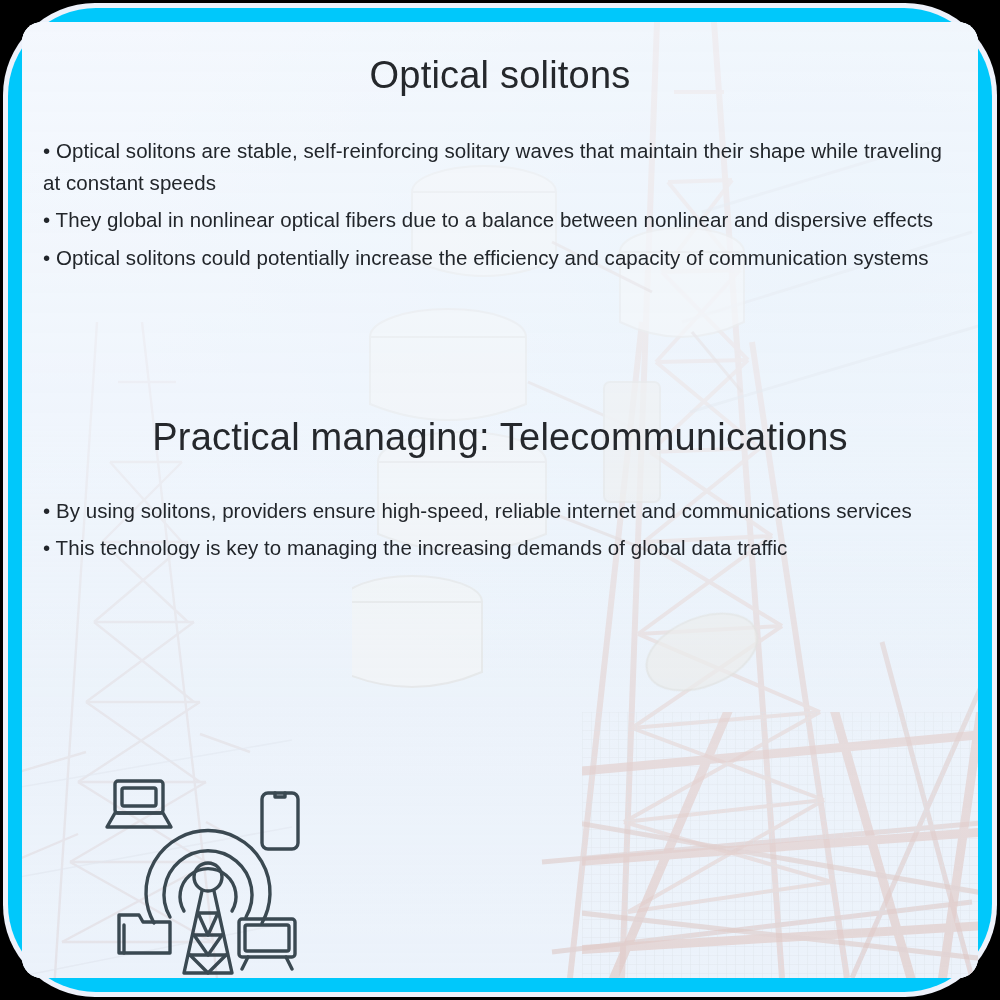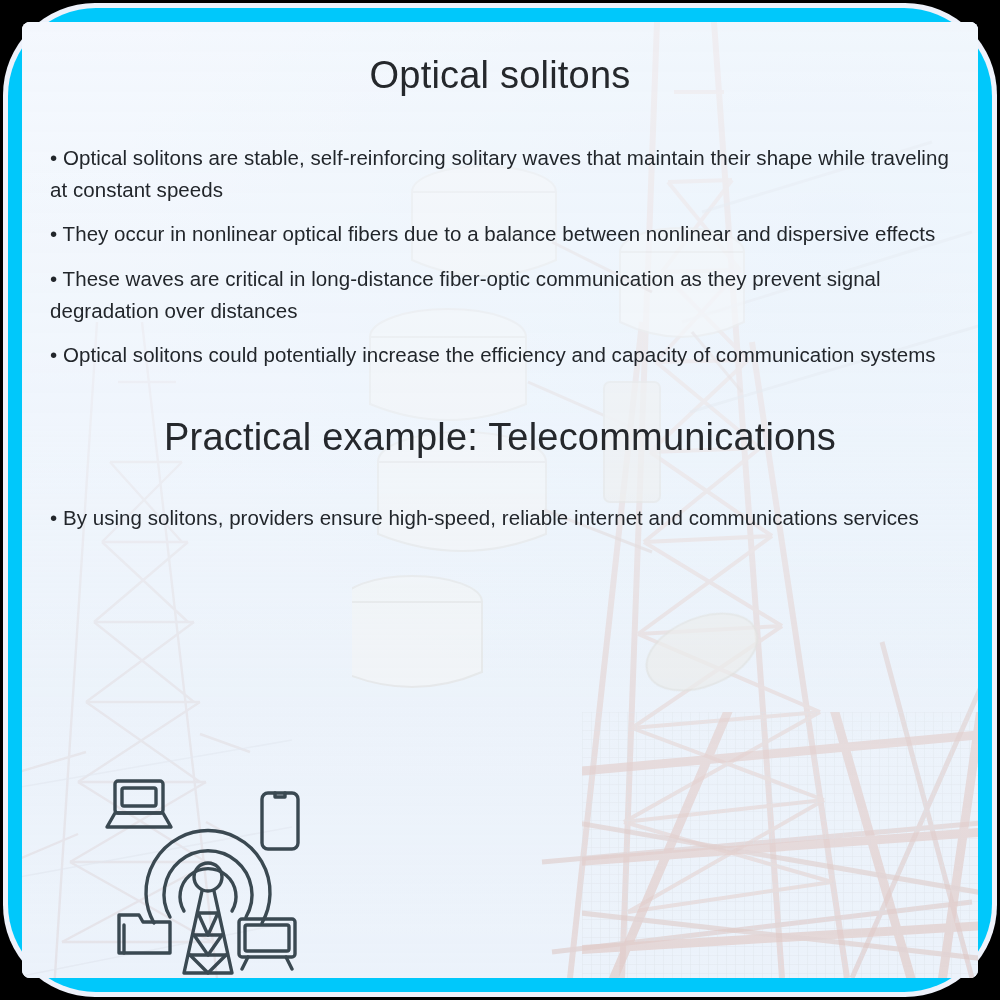--- a/index.html
+++ b/index.html
@@ -29,21 +29,21 @@
     position: absolute;
     left: 8px; top: 8px;
     width: 984px; height: 984px;
     border-radius: 88px;
     background: #00c8fb;
   }
   #slide-canvas {
     position: absolute;
     left: 22px; top: 22px;
     width: 956px; height: 956px;
-    border-radius: 8px;
+    border-radius: 20px;
     overflow: hidden;
     background: #eef2fb;
   }
 
   
   #bg-photo {
     position: absolute; inset: 0;
     background:
       linear-gradient(180deg, #f2f6fd 0%, #eaf1fa 38%, #e8eff9 70%, #e9f0fa 100%);
     overflow: hidden;
@@ -111,21 +111,21 @@
     left: 16px;
     width: 930px;
     color: #22262b;
     font-size: 20.5px;
     line-height: 32.2px;
     letter-spacing: .05px;
   }
   #bullets-primary { top: 108px; }
   #bullets-secondary { top: 468px; }
 
-  .bullet-line { margin: 12px; }
+  .bullet-line { margin: 5px; }
 
   
   #telecom-icon {
     position: absolute;
     left: 76px; top: 745px;
     width: 220px; height: 220px;
     opacity: .92;
   }
 
   
@@ -233,29 +233,29 @@
 
       <div class="bg-layer" id="photo-haze"></div>
     </div>
 
     <div id="content">
 
       <div class="slide-title" id="title-primary">Optical solitons</div>
 
       <div class="bullet-block" id="bullets-primary">
         <p class="bullet-line">• Optical solitons are stable, self-reinforcing solitary waves that maintain their shape while traveling at constant speeds</p>
-        <p class="bullet-line">• They occur in nonlinear optical fibers due to a balance between nonlinear and dispersive effects</p>
-        <p class="bullet-line">• These waves are critical in long-distance fiber-optic communication as they prevent signal degradation over distances</p>
+        <p class="bullet-line">• They global in nonlinear optical fibers due to a balance between nonlinear and dispersive effects</p>
         <p class="bullet-line">• Optical solitons could potentially increase the efficiency and capacity of communication systems</p>
       </div>
 
-      <div class="slide-title" id="title-secondary">Practical example: Telecommunications</div>
+      <div class="slide-title" id="title-secondary">Practical managing: Telecommunications</div>
 
       <div class="bullet-block" id="bullets-secondary">
         <p class="bullet-line">• By using solitons, providers ensure high-speed, reliable internet and communications services</p>
+        <p class="bullet-line">• This technology is key to managing the increasing demands of global data traffic</p>
       </div>
 
       <svg id="telecom-icon" viewBox="0 0 220 220">
         <g fill="none" stroke="#2b3a43" stroke-width="3.4" stroke-linecap="round" stroke-linejoin="round">
 
           <g>
             <path d="M56 156 A 62 62 0 1 1 164 156"></path>
             <path d="M72 150 A 44 44 0 1 1 148 150"></path>
             <path d="M86 144 A 28 28 0 1 1 134 144"></path>
           </g>

